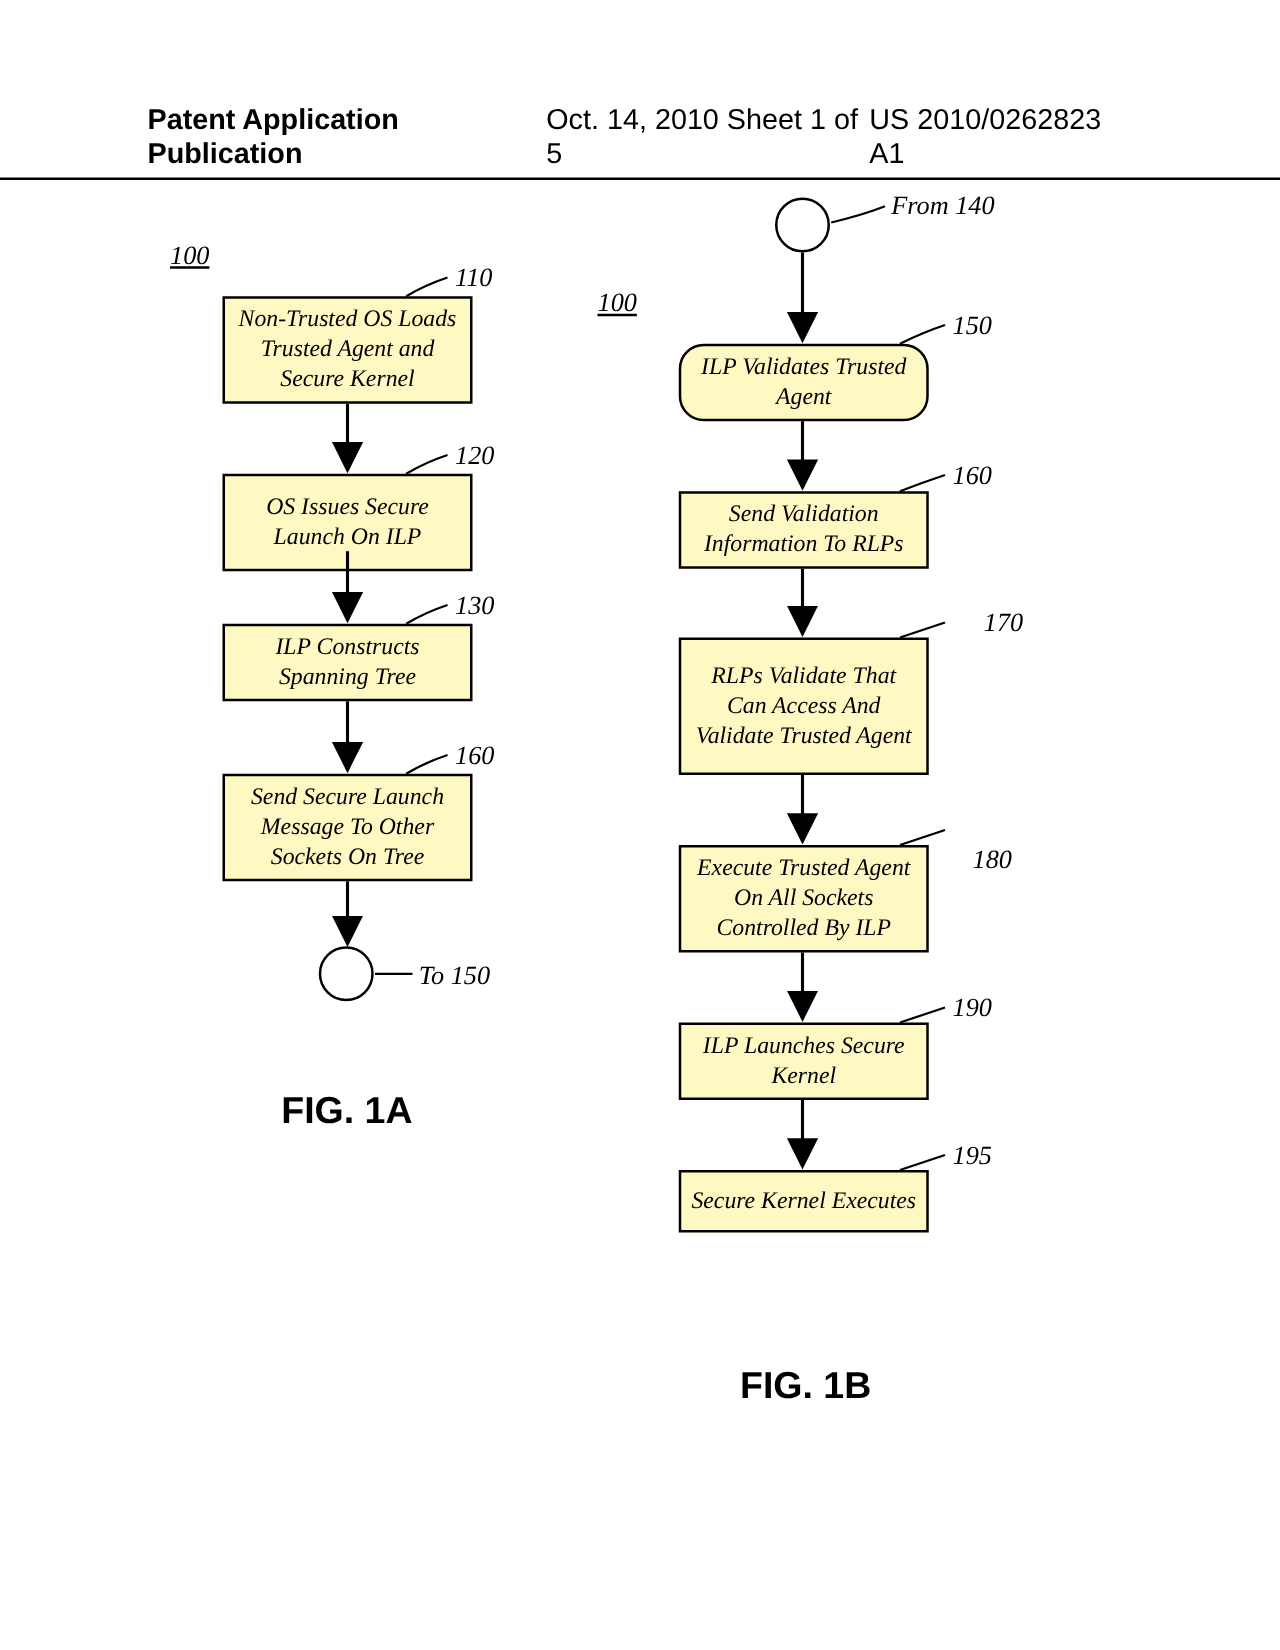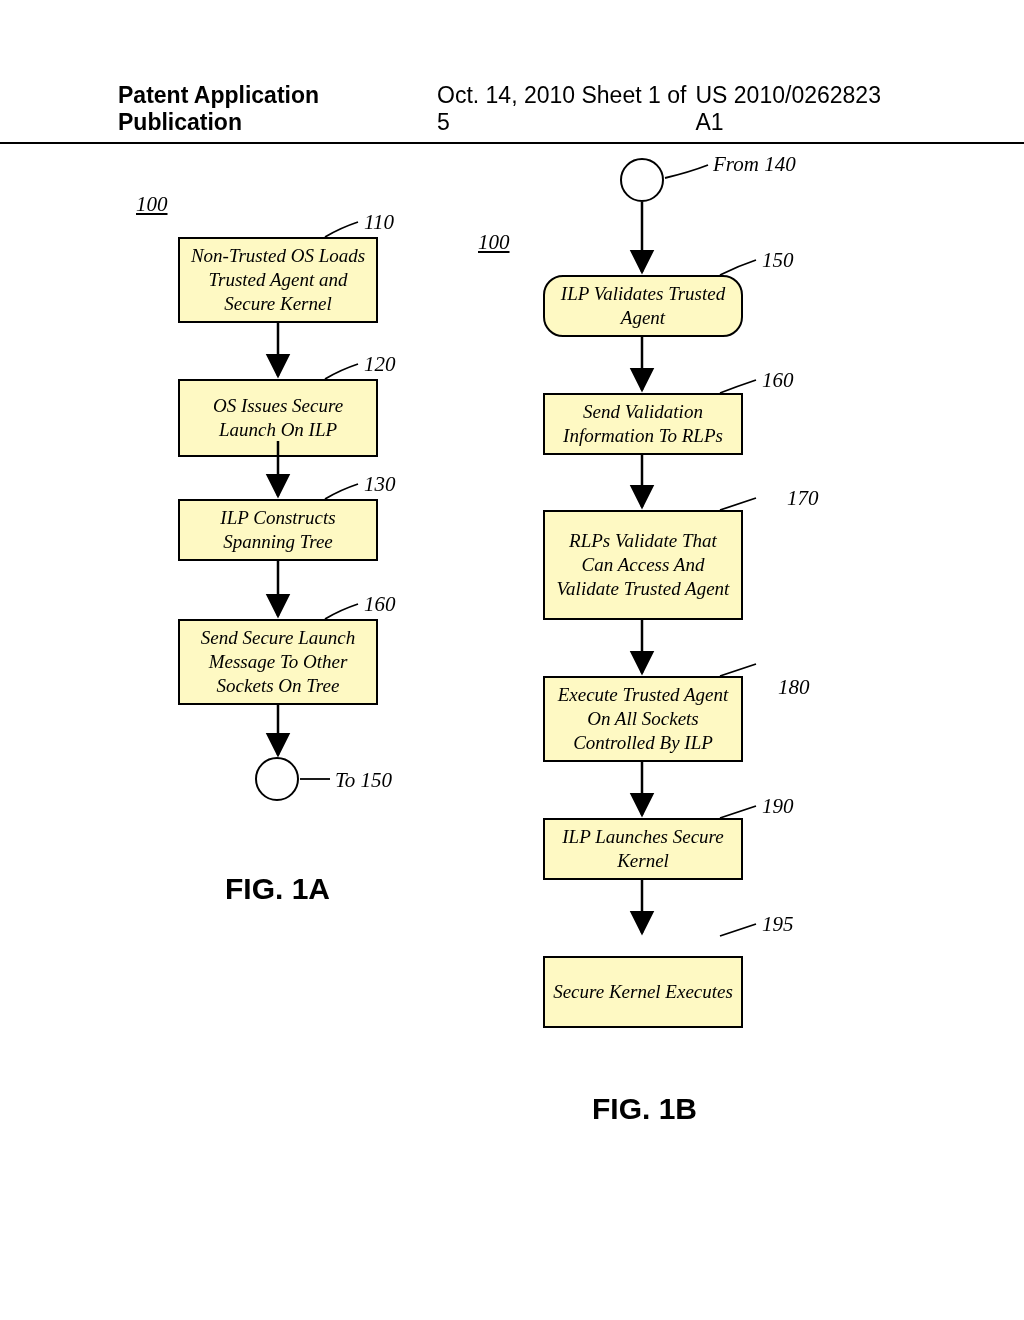--- a/index.html
+++ b/index.html
@@ -130,21 +130,21 @@
   <div class="box" style="left:543px; top:676px; width:200px; height:86px;">
     <span>Execute Trusted Agent On All Sockets Controlled By ILP</span>
   </div>
   <div class="reflabel" style="left:778px; top:652px;margin-top:23px;">180</div>
 
   <div class="box" style="left:543px; top:818px; width:200px; height:62px;">
     <span>ILP Launches Secure Kernel</span>
   </div>
   <div class="reflabel" style="left:762px; top:794px;">190</div>
 
-  <div class="box" style="left:543px; top:936px; width:200px; height:72px;margin-top:20px;">
+  <div class="box" style="left:543px; top:936px; width:200px; height:50px;">
     <span>Secure Kernel Executes</span>
   </div>
   <div class="reflabel" style="left:762px; top:912px;">195</div>
 
   <div class="figlabel" style="left:592px; top:1092px;">FIG. 1B</div>
 
   <svg class="overlay" viewBox="0 0 1024 1320">
     <defs>
       <marker id="ah" markerWidth="12" markerHeight="12" refX="9" refY="5" orient="auto">
         <path d="M0,0 L10,5 L0,10 Z" fill="#000"></path>

